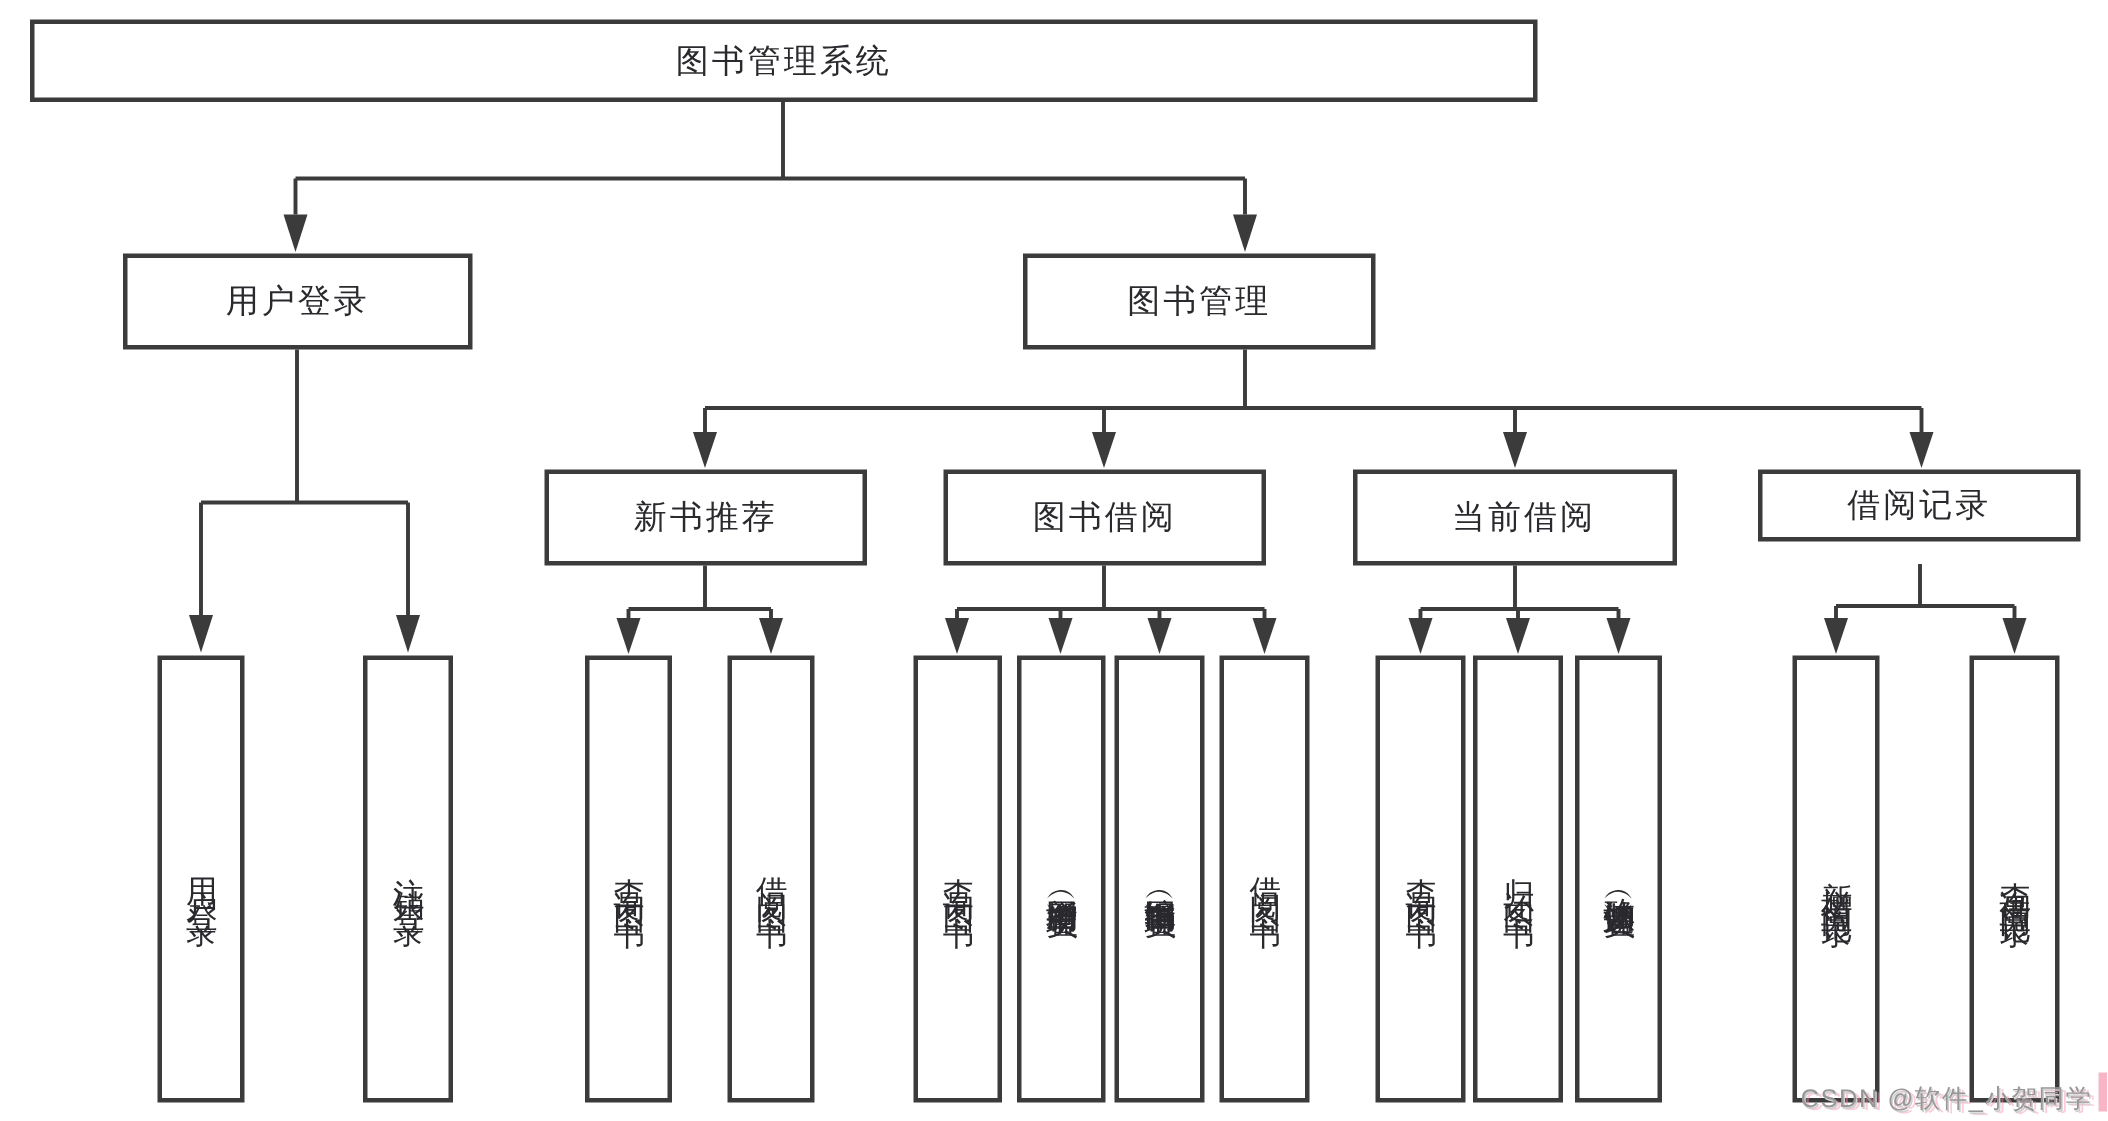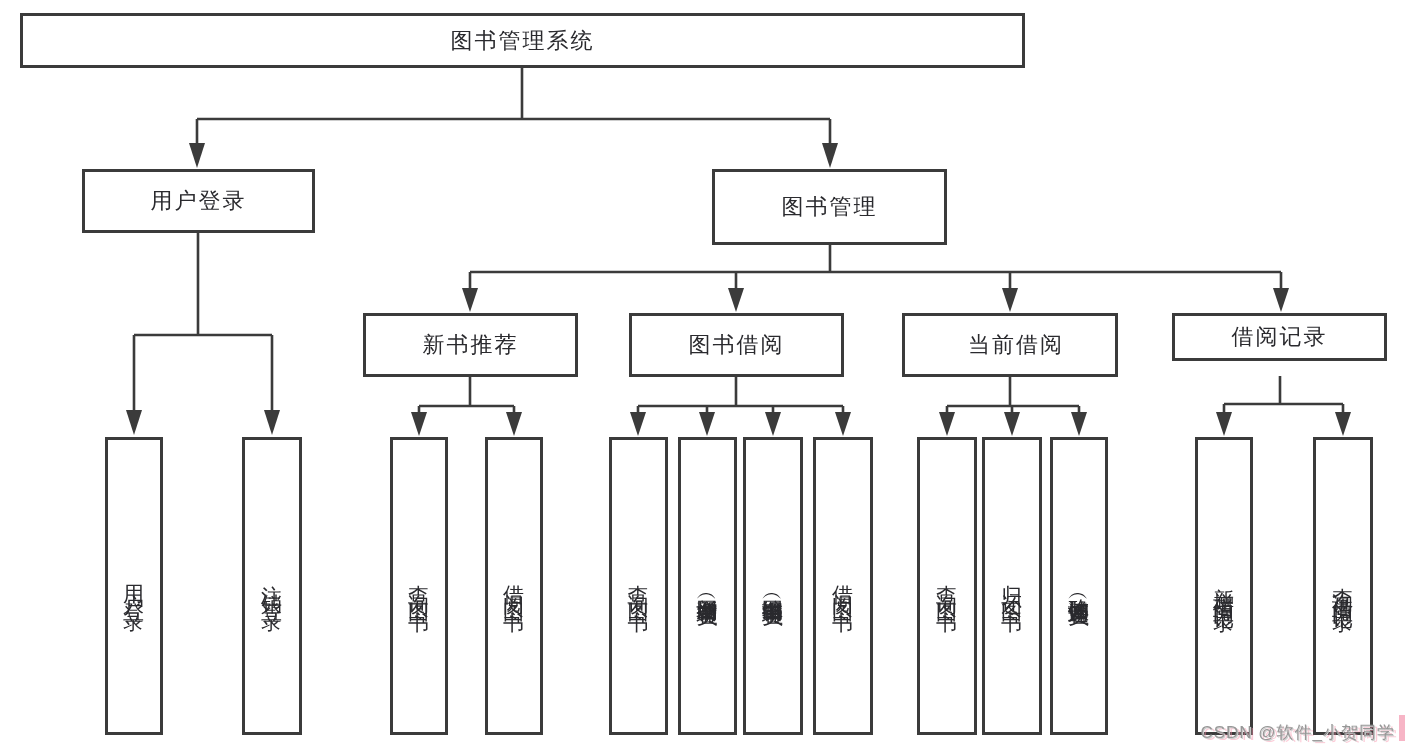--- a/index.html
+++ b/index.html
@@ -18,21 +18,21 @@
   .v-label{
     writing-mode:vertical-rl;text-orientation:mixed;line-height:1;
     display:block;white-space:nowrap;
   }
   .sp-wide{letter-spacing:9px;}
   .sp-mid{letter-spacing:5px;}
   .sp-tight{letter-spacing:1px;}
   
   #n-root{left:20px;top:13px;width:1005px;height:55px;}
   #n-user{left:82px;top:169px;width:233px;height:64px;}
-  #n-book{left:712px;top:169px;width:235px;height:76px;text-align:center;}
+  #n-book{left:682px;top:169px;width:235px;height:64px;text-align:center;}
   #n-l3-0{left:363px;top:313px;width:215px;height:64px;}
   #n-l3-1{left:629px;top:313px;width:215px;height:64px;}
   #n-l3-2{left:902px;top:313px;width:216px;height:64px;padding-left:12px;}
   #n-l3-3{left:1172px;top:313px;width:215px;height:48px;}
   .leaf{top:437px;height:298px;}
   #lf-0{left:105px;width:58px;}
   #lf-1{left:242px;width:60px;}
   #lf-2{left:390px;width:58px;}
   #lf-3{left:485px;width:58px;}
   #lf-4{left:609px;width:59px;}

